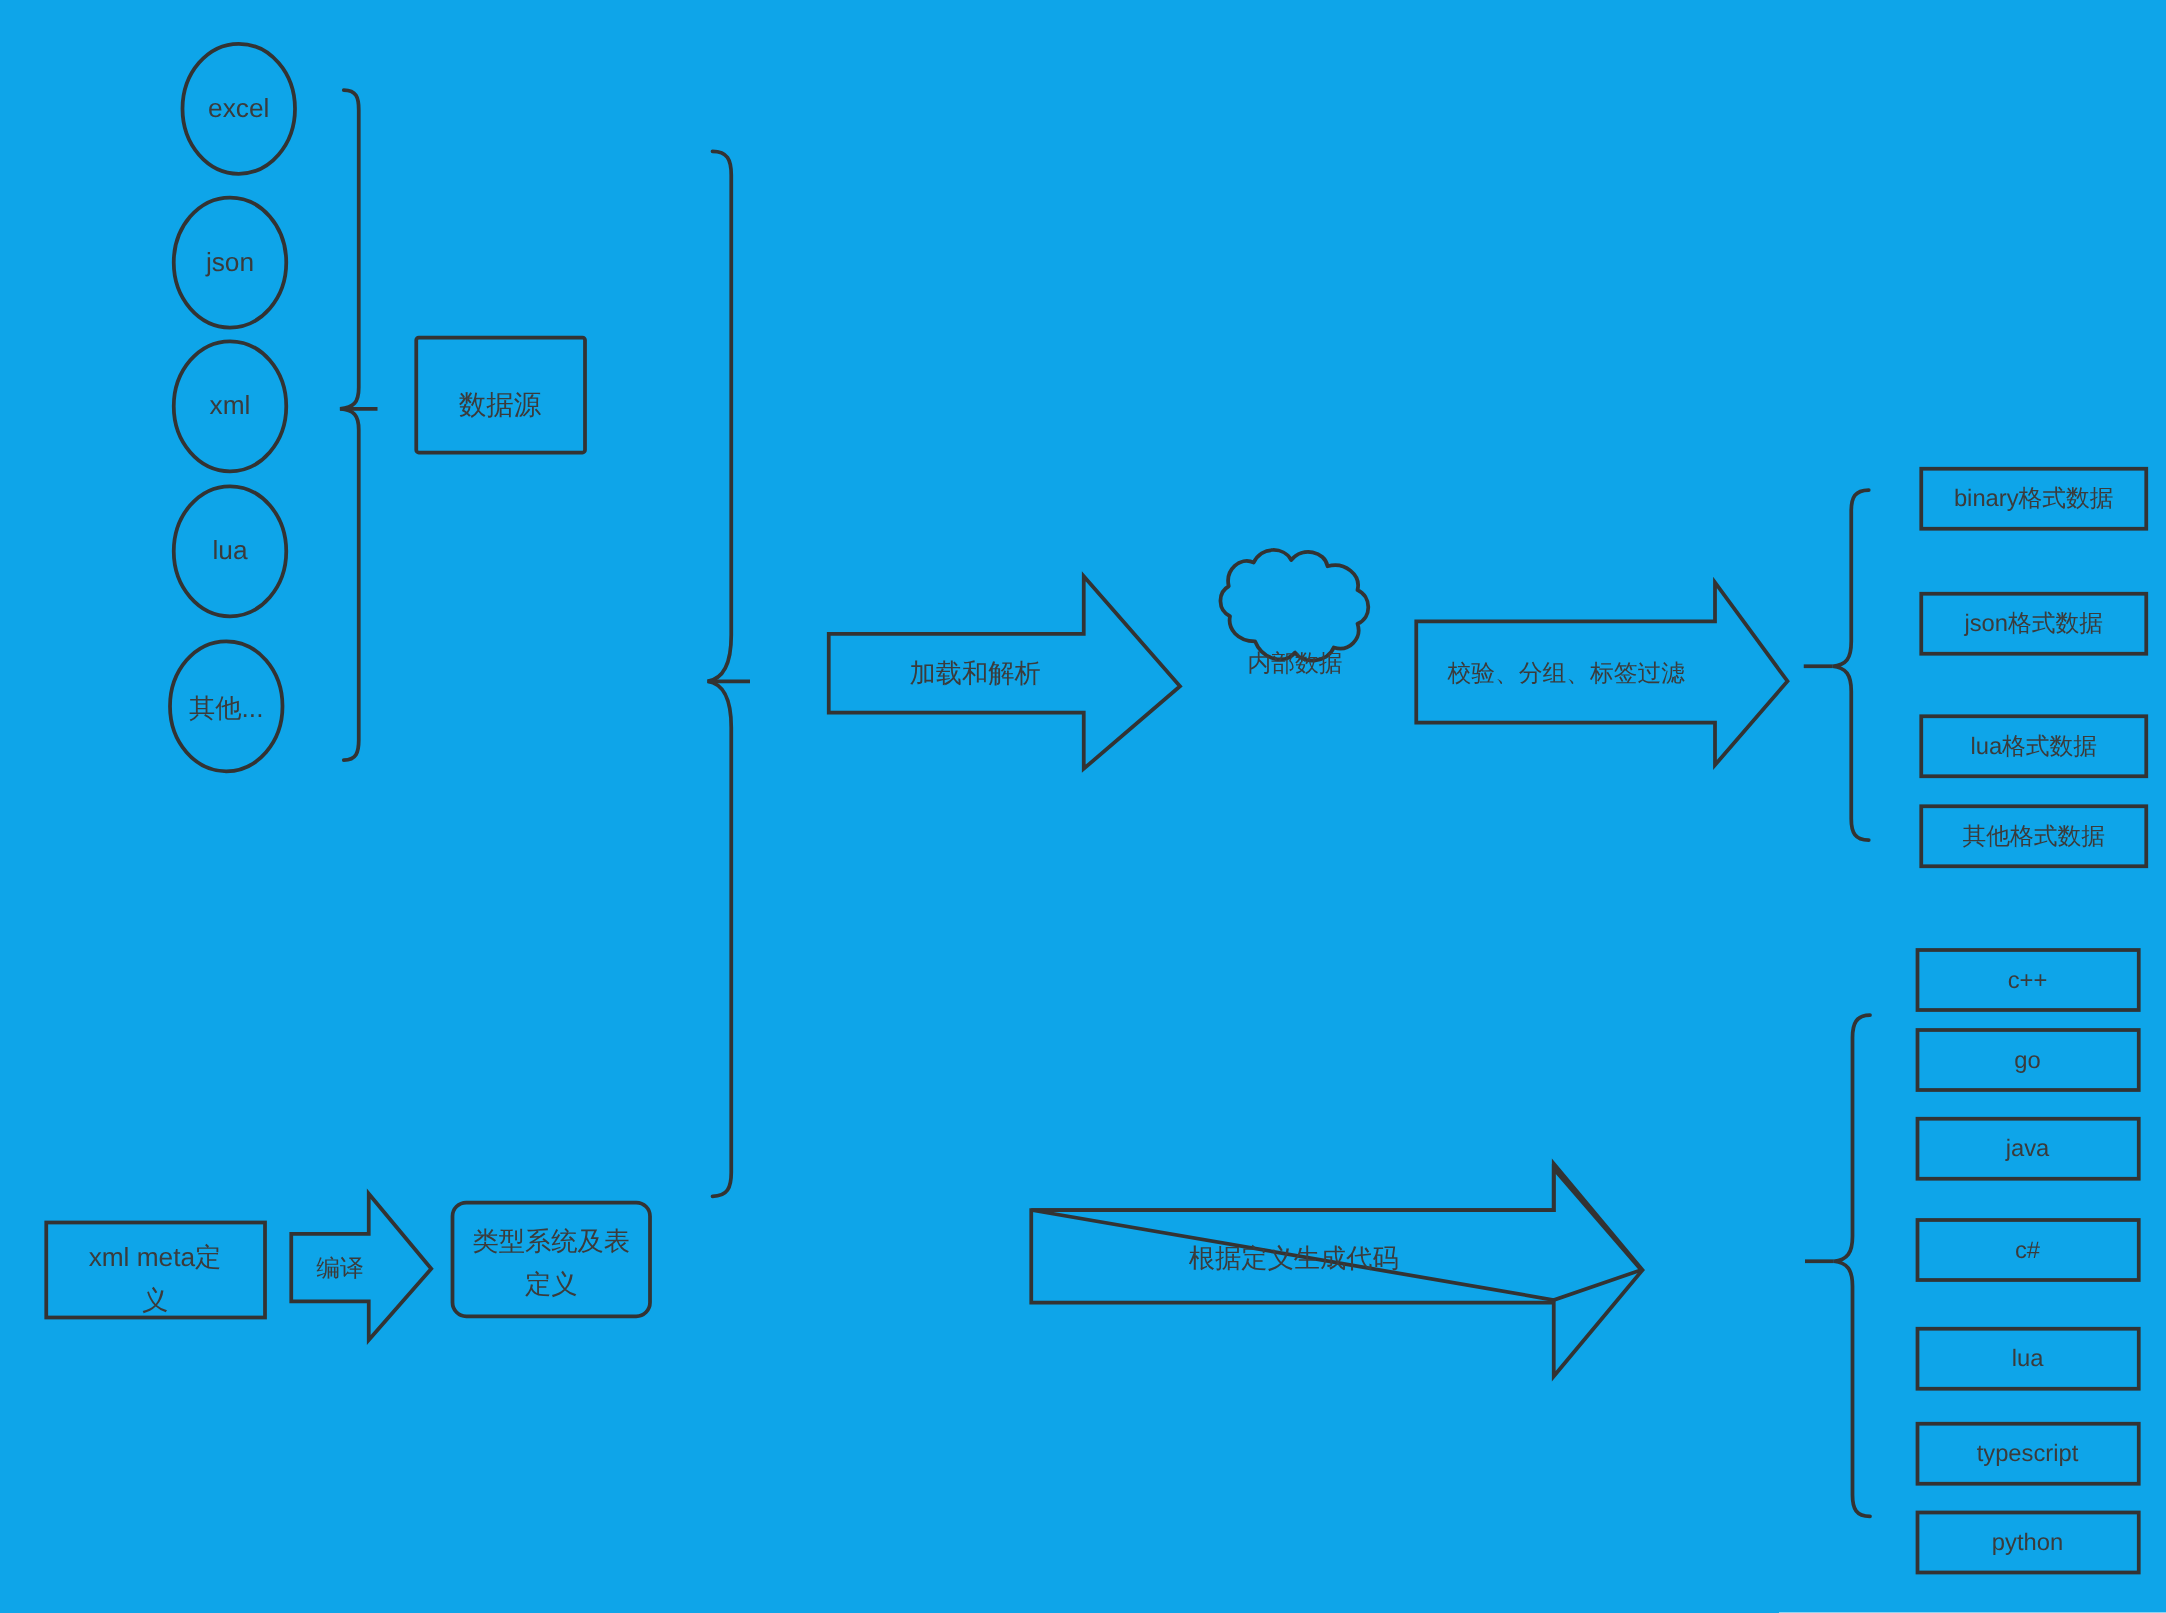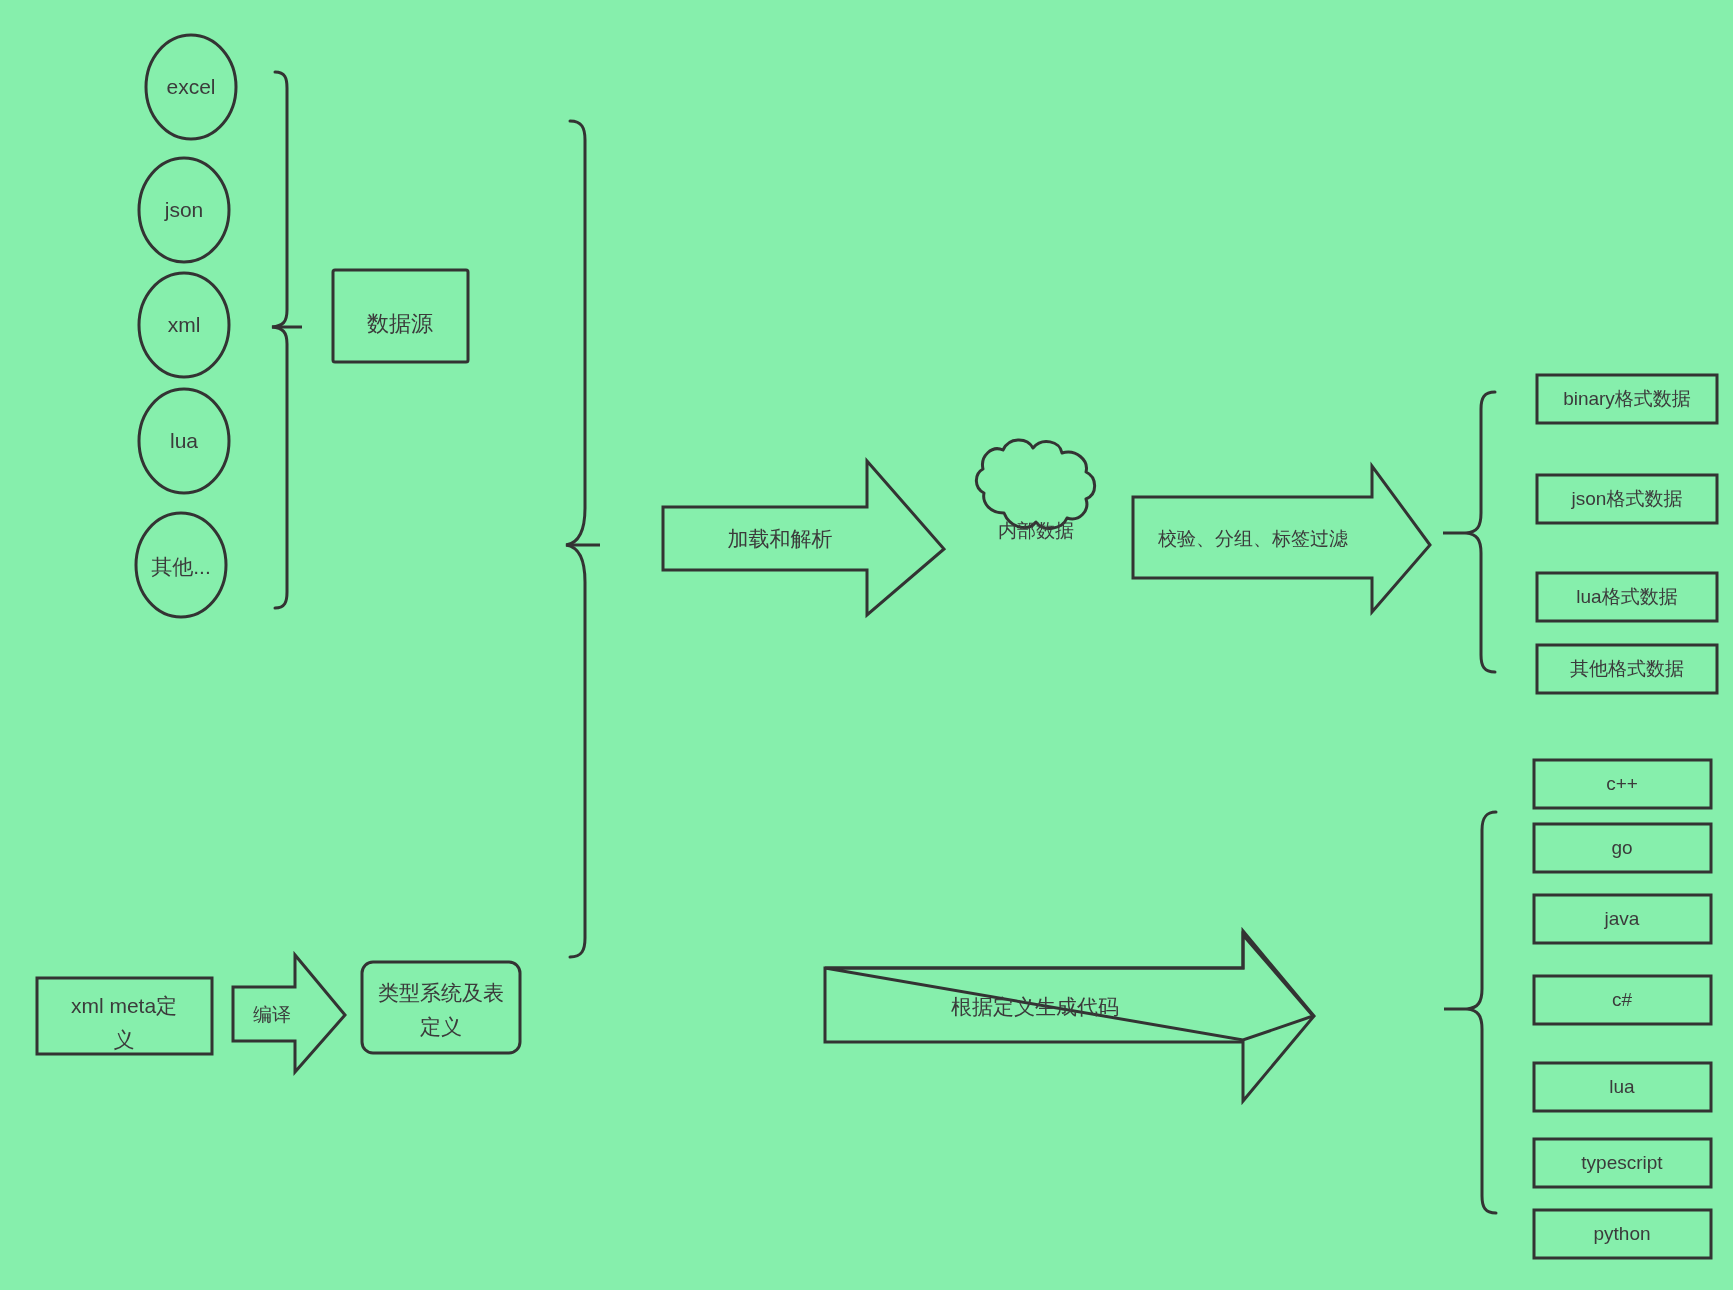--- a/index.html
+++ b/index.html
@@ -1,20 +1,20 @@
 <!DOCTYPE html>
 <html><head>
 <meta charset="utf-8">
 <style>
   html,body{margin:0;padding:0;background:#f7f7f7;}
   body{
     font-family:"Liberation Sans","DejaVu Sans",sans-serif;
     width:1733px;height:1290px;overflow:hidden;
   }
-  #canvas{position:relative;width:1733px;height:1290px;background:#86efac;}
+  #canvas{position:relative;width:1733px;height:1290px;background:#0ea5e9;}
   svg#diagram{position:absolute;left:0;top:0;width:1733px;height:1290px;display:block;}
   .shape-fill{fill:#ffffff;}
   .stroke{stroke:#333333;fill:none;}
   .lbl{
     font-family:"Liberation Sans","DejaVu Sans",sans-serif;
     fill:#3b3b3b;
     text-anchor:middle;
     dominant-baseline:middle;
   }
   .lbl-sm{font-size:19px;}

